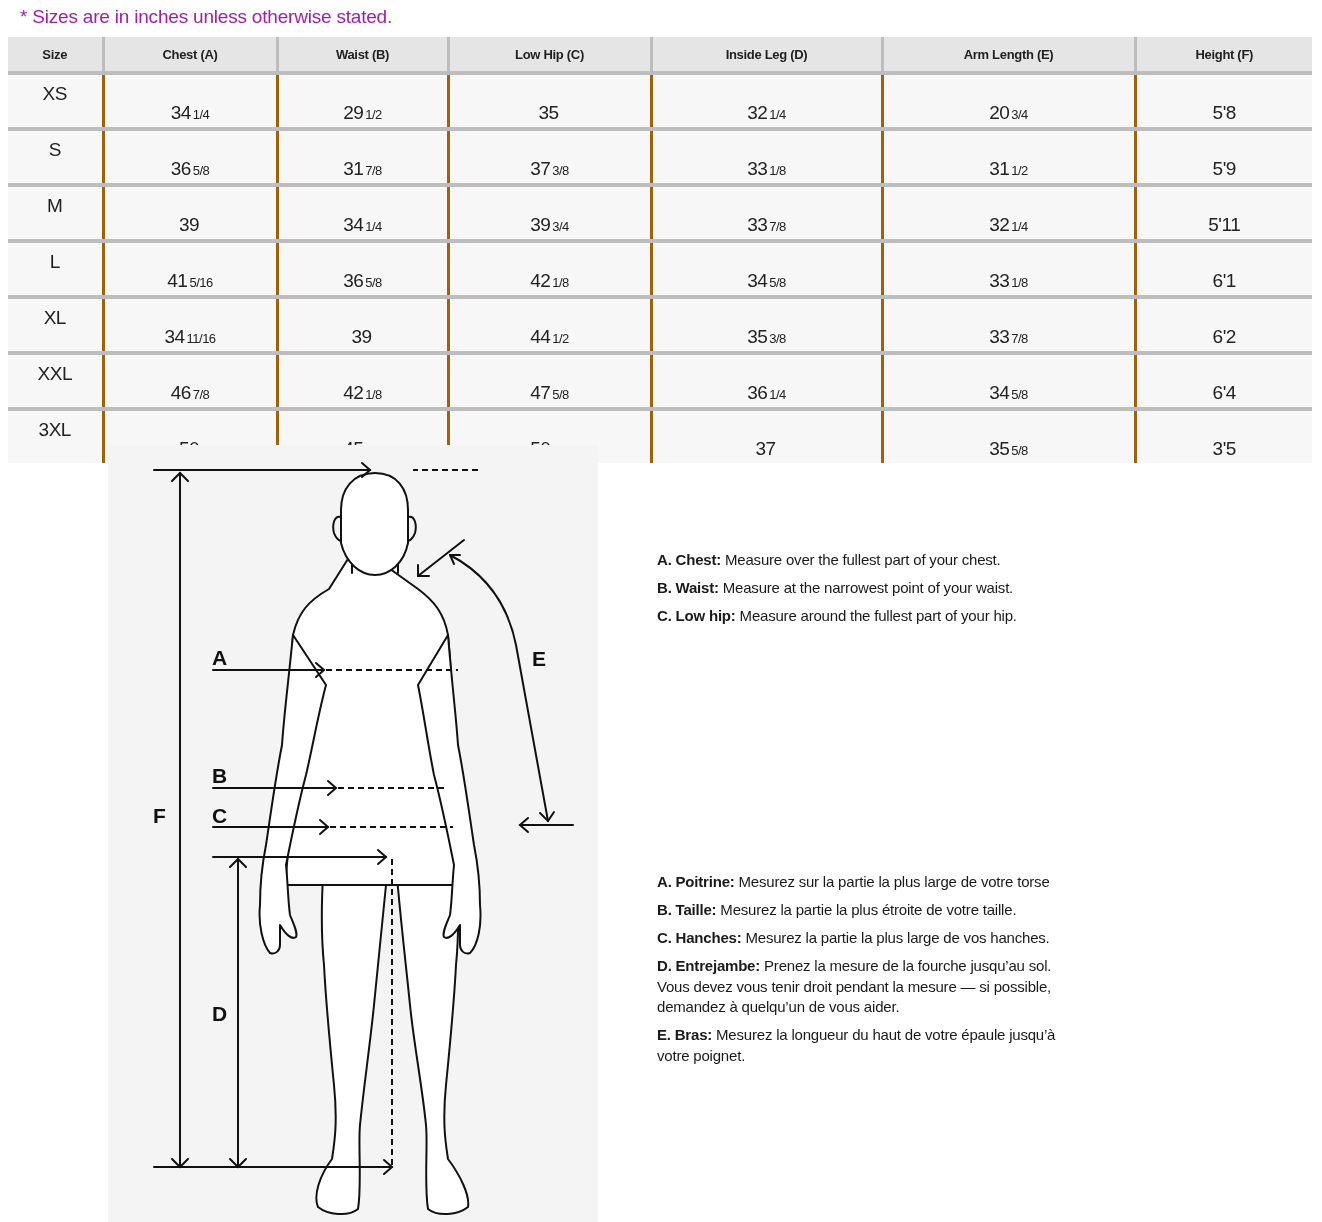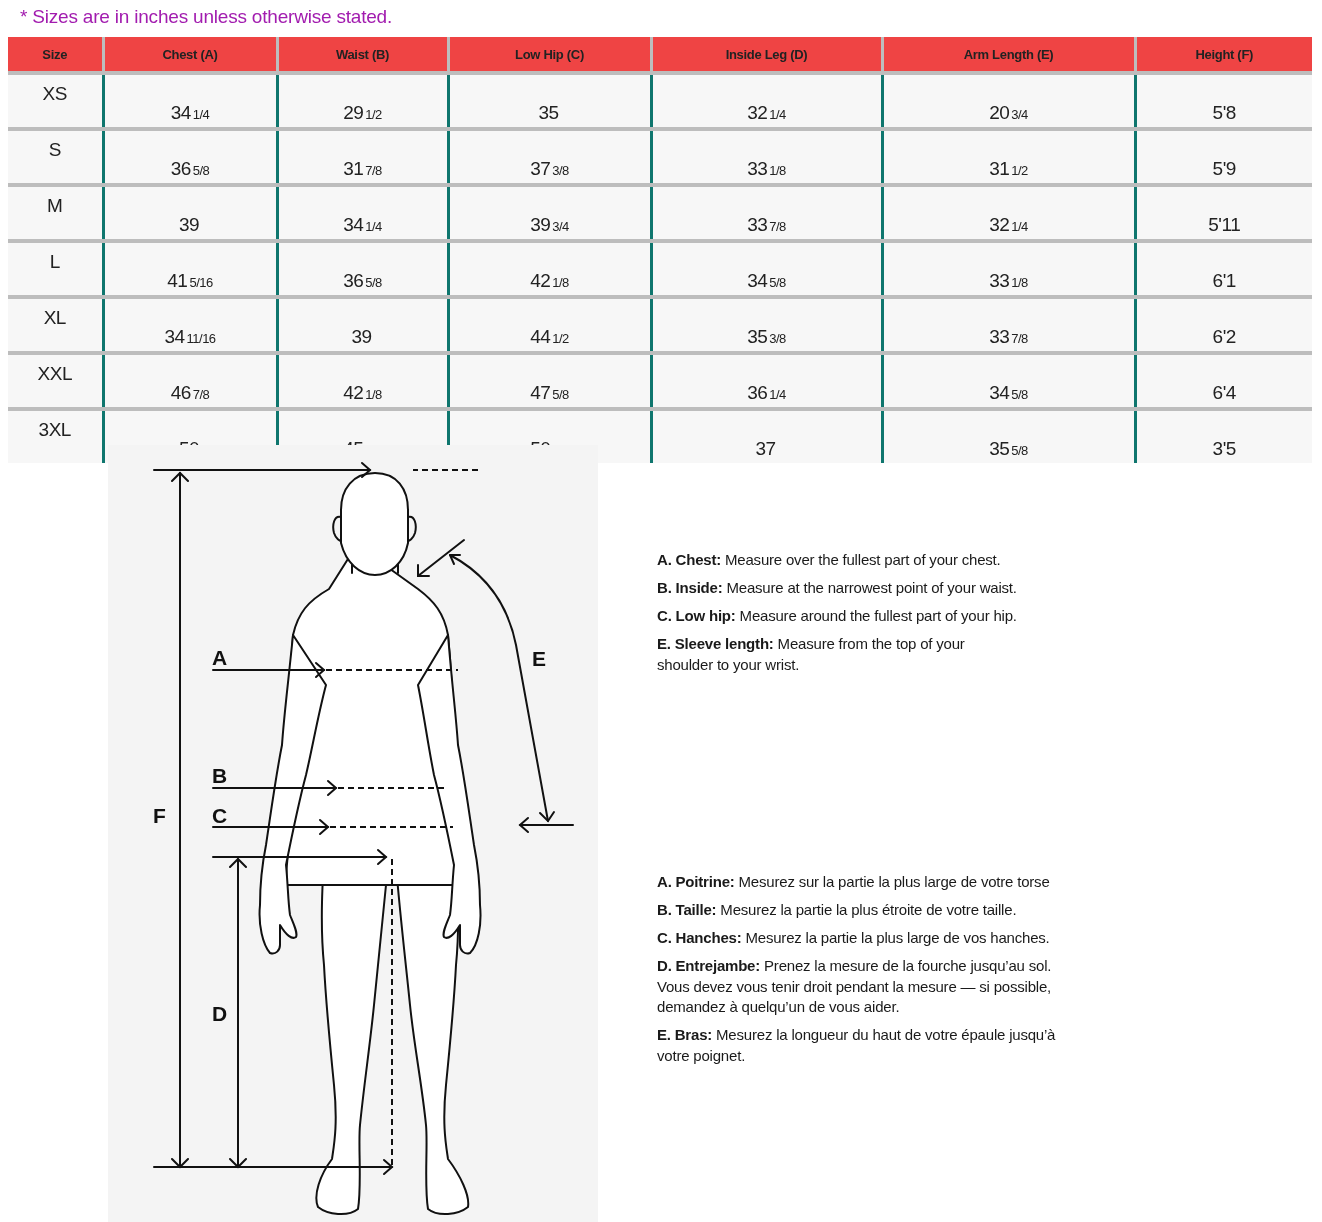--- a/index.html
+++ b/index.html
@@ -1,22 +1,22 @@
 <!DOCTYPE html>
 <html><head>
 <meta charset="utf-8">
 <style>
   html, body { margin:0; padding:0; background:#ffffff; }
   body { width:1322px; height:1222px; position:relative; font-family:"Liberation Sans", sans-serif; color:#1a1a1a; overflow:hidden; }
   .note { position:absolute; left:8px; top:6px; font-size:19px; color:#a21caf; letter-spacing:-0.2px;margin-left:12px; }
   table.sizes { position:absolute; left:8px; top:37px; width:1304px; border-collapse:collapse; table-layout:fixed; }
-  table.sizes th { background:#ef4444; font-size:13px; font-weight:bold; height:34px; padding:0; text-align:center; color:#222; letter-spacing:-0.3px;
+  table.sizes th { background:#e5e5e5; font-size:13px; font-weight:bold; height:34px; padding:0; text-align:center; color:#222; letter-spacing:-0.3px;
     border-bottom:4px solid #bdbdbd; border-right:3px solid #bdbdbd; }
   table.sizes td { background:#f7f7f7; height:44px; padding:0; text-align:center; font-size:19px; color:#222; letter-spacing:-0.5px;
-    border-bottom:4px solid #bdbdbd; border-right:3px solid #0f766e; vertical-align:middle; }
+    border-bottom:4px solid #bdbdbd; border-right:3px solid #a16207; vertical-align:middle; }
   table.sizes tr:last-child td { border-bottom:none; height:44px; }
   table.sizes th:last-child, table.sizes td:last-child { border-right:none; }
   table.sizes td.size { vertical-align:top; padding-top:8px; }
   table.sizes td.val { vertical-align:bottom; padding-bottom:3px; }
   .frac { font-size:13px; margin-left:2px; }
   .figure { position:absolute; left:108px; top:445px; width:490px; height:777px; background:#f4f4f4; }
   .figure svg { position:absolute; left:0; top:0; }
   .lbl { font-family:"Liberation Sans", sans-serif; font-weight:bold; font-size:21px; fill:#111; }
   .desc { position:absolute; left:641px; width:440px; font-size:15px; line-height:20.5px; color:#1a1a1a; letter-spacing:-0.2px;margin-left:16px; }
   .desc p { margin:0 0 7.5px 0; }
@@ -182,23 +182,22 @@
     <text class="lbl" x="104" y="338">B</text>
     <text class="lbl" x="104" y="378">C</text>
     <text class="lbl" x="104" y="576">D</text>
     <text class="lbl" x="424" y="221">E</text>
     <text class="lbl" x="45" y="378">F</text>
   </svg>
 </div>
 
 <div class="desc en">
   <p><b>A. Chest:</b><span> Measure over the fullest part of your chest.</span></p>
-  <p><b>B.  Inside:</b><span> Measure at the narrowest point of your waist.</span></p>
+  <p><b>B.  Waist:</b><span> Measure at the narrowest point of your waist.</span></p>
   <p><b>C. Low hip:</b><span> Measure around the fullest part of your hip.</span></p>
-  <p style="width:335px"><b>E. Sleeve length:</b><span> Measure from the top of your shoulder to your wrist.</span></p>
 </div>
 
 <div class="desc fr">
   <p><b>A. Poitrine:</b><span> Mesurez sur la partie la plus large de votre torse</span></p>
   <p><b>B. Taille:</b><span> Mesurez la partie la plus étroite de votre taille.</span></p>
   <p><b>C. Hanches:</b><span> Mesurez la partie la plus large de vos hanches.</span></p>
   <p style="width:420px"><b>D. Entrejambe:</b><span> Prenez la mesure de la fourche jusqu’au sol. Vous devez vous tenir droit pendant la mesure — si possible, demandez à quelqu’un de vous aider.</span></p>
   <p style="width:420px"><b>E. Bras:</b><span> Mesurez la longueur du haut de votre épaule jusqu’à votre poignet.</span></p>
 </div>
 

